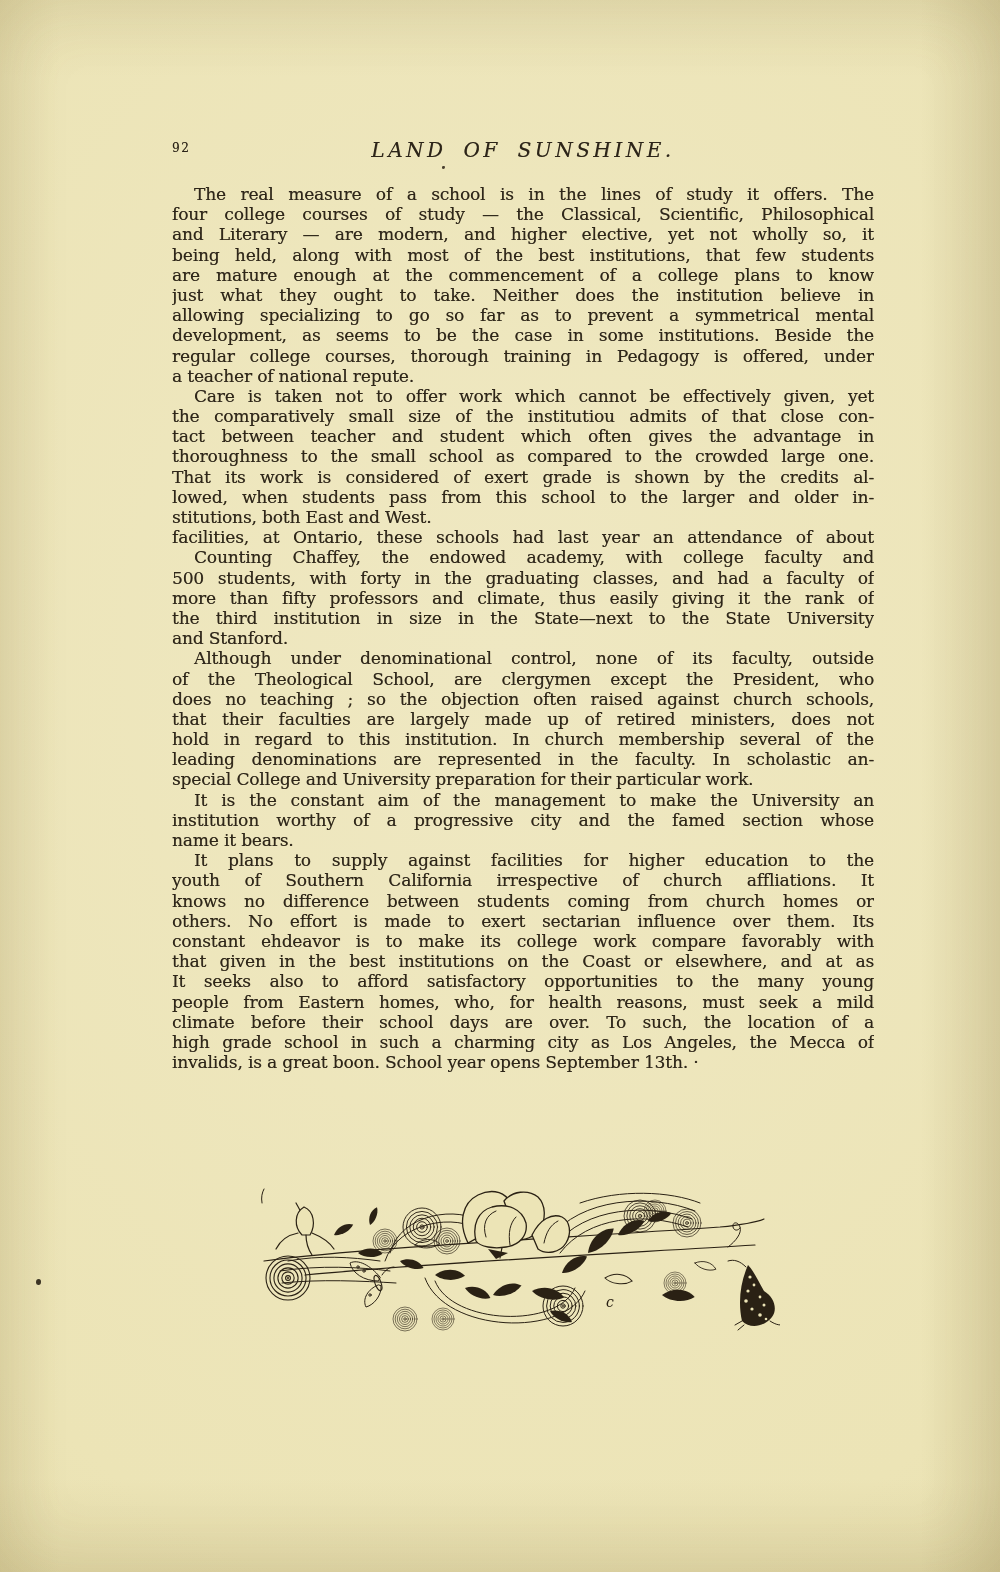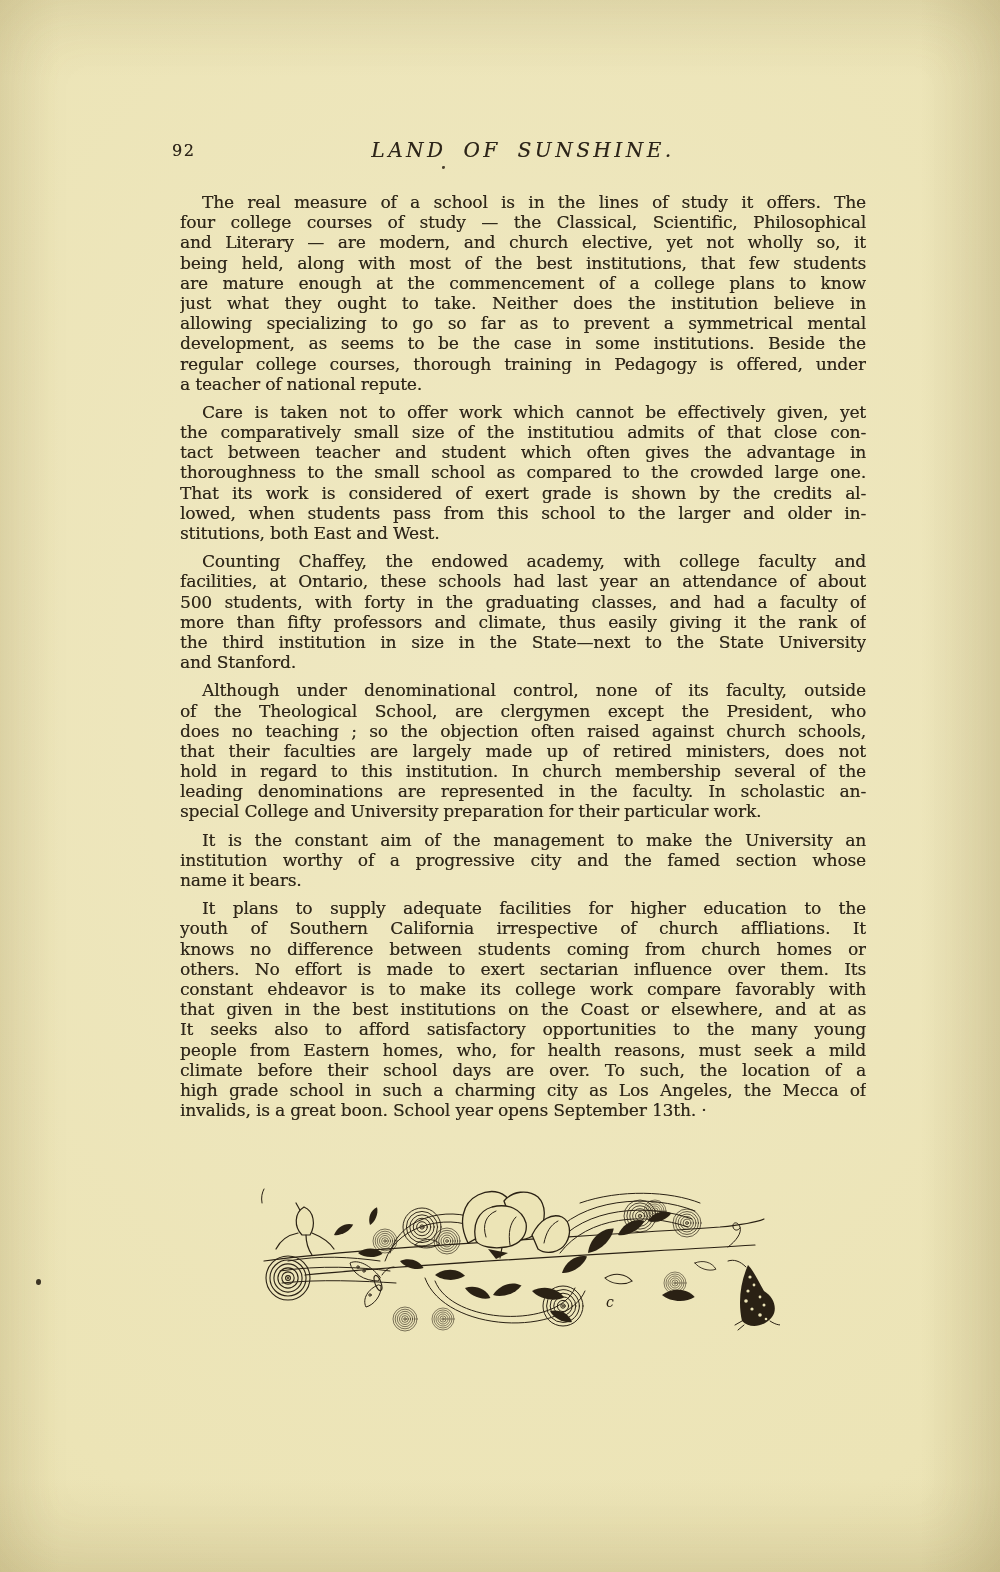--- a/index.html
+++ b/index.html
@@ -11,40 +11,40 @@
   .page{
     position:absolute;inset:0;
     background:
       linear-gradient(90deg, rgba(140,120,60,0.10) 0%, rgba(140,120,60,0) 6%, rgba(140,120,60,0) 92%, rgba(130,110,55,0.16) 100%),
       linear-gradient(0deg, rgba(140,120,60,0.12) 0%, rgba(140,120,60,0) 6%, rgba(140,120,60,0) 95%, rgba(140,120,60,0.07) 100%),
       radial-gradient(135% 110% at 50% 42%, #efe8c2 0%, #ece4b6 55%, #e4dba6 100%);
     box-shadow: inset 0 0 70px rgba(130,110,55,0.15);
   }
   .page-number{
     position:absolute;top:141px;left:172px;
-    font-size:16px;letter-spacing:1.5px;color:#2c2418;
+    font-size:12px;letter-spacing:1.5px;color:#2c2418;
     text-shadow:0.3px 0 0 rgba(44,36,24,0.5);
   }
   .running-head{
     position:absolute;top:138px;left:172px;width:702px;
     text-align:center;font-style:italic;font-size:20px;
     letter-spacing:3.5px;word-spacing:7px;color:#2c2418;
     text-shadow:0.3px 0 0 rgba(44,36,24,0.5);
   }
   .head-speck{
     position:absolute;top:166px;left:442px;width:3px;height:3px;
     background:#4a4030;border-radius:50% 40% 60% 50%;
   }
   .body-text{
     position:absolute;top:184px;left:172px;width:702px;
     font-size:17px;line-height:20.2px;color:#2e2619;
     letter-spacing:-0.15px;
     text-shadow:0.25px 0 0 rgba(46,38,25,0.55);
   }
-  .paragraph{margin:8px;}
+  .paragraph{margin:0;}
   .line{
     text-align:justify;
     text-align-last:justify;
     height:20.2px;overflow:hidden;
   }
   .line.first{text-indent:22px;}
   .line.last{text-align-last:left;}
   .tailpiece{
     position:absolute;left:250px;top:1183px;width:530px;height:165px;
     color:#2a2114;
@@ -65,62 +65,62 @@
 <div class="page">
 
   <div class="page-number">92</div>
   <div class="running-head">LAND OF SUNSHINE.</div>
   <div class="head-speck"></div>
 
   <div class="body-text">
       <div class="paragraph">
         <div class="line first">The real measure of a school is in the lines of study it offers. The</div>
         <div class="line">four college courses of study — the Classical, Scientific, Philosophical</div>
-        <div class="line">and Literary — are modern, and church elective, yet not wholly so, it</div>
+        <div class="line">and Literary — are modern, and higher elective, yet not wholly so, it</div>
         <div class="line">being held, along with most of the best institutions, that few students</div>
         <div class="line">are mature enough at the commencement of a college plans to know</div>
         <div class="line">just what they ought to take. Neither does the institution believe in</div>
         <div class="line">allowing specializing to go so far as to prevent a symmetrical mental</div>
         <div class="line">development, as seems to be the case in some institutions. Beside the</div>
         <div class="line">regular college courses, thorough training in Pedagogy is offered, under</div>
         <div class="line last">a teacher of national repute.</div>
       </div>
       <div class="paragraph">
         <div class="line first">Care is taken not to offer work which cannot be effectively given, yet</div>
         <div class="line">the comparatively small size of the institutiou admits of that close con-</div>
         <div class="line">tact between teacher and student which often gives the advantage in</div>
         <div class="line">thoroughness to the small school as compared to the crowded large one.</div>
         <div class="line">That its work is considered of exert grade is shown by the credits al-</div>
         <div class="line">lowed, when students pass from this school to the larger and older in-</div>
         <div class="line last">stitutions, both East and West.</div>
       </div>
       <div class="paragraph">
+        <div class="line">facilities, at Ontario, these schools had last year an attendance of about</div>
         <div class="line first">Counting Chaffey, the endowed academy, with college faculty and</div>
-        <div class="line">facilities, at Ontario, these schools had last year an attendance of about</div>
         <div class="line">500 students, with forty in the graduating classes, and had a faculty of</div>
         <div class="line">more than fifty professors and climate, thus easily giving it the rank of</div>
         <div class="line">the third institution in size in the State—next to the State University</div>
         <div class="line last">and Stanford.</div>
       </div>
       <div class="paragraph">
         <div class="line first">Although under denominational control, none of its faculty, outside</div>
         <div class="line">of the Theological School, are clergymen except the President, who</div>
         <div class="line">does no teaching ; so the objection often raised against church schools,</div>
         <div class="line">that their faculties are largely made up of retired ministers, does not</div>
         <div class="line">hold in regard to this institution. In church membership several of the</div>
         <div class="line">leading denominations are represented in the faculty. In scholastic an-</div>
         <div class="line last">special College and University preparation for their particular work.</div>
       </div>
       <div class="paragraph">
         <div class="line first">It is the constant aim of the management to make the University an</div>
         <div class="line">institution worthy of a progressive city and the famed section whose</div>
         <div class="line last">name it bears.</div>
       </div>
       <div class="paragraph">
-        <div class="line first">It plans to supply adequate facilities for higher education to the</div>
+        <div class="line first">It plans to supply against facilities for higher education to the</div>
         <div class="line">youth of Southern California irrespective of church affliations. It</div>
         <div class="line">knows no difference between students coming from church homes or</div>
         <div class="line">others. No effort is made to exert sectarian influence over them. Its</div>
         <div class="line">constant ehdeavor is to make its college work compare favorably with</div>
         <div class="line">that given in the best institutions on the Coast or elsewhere, and at as</div>
         <div class="line">It seeks also to afford satisfactory opportunities to the many young</div>
         <div class="line">people from Eastern homes, who, for health reasons, must seek a mild</div>
         <div class="line">climate before their school days are over. To such, the location of a</div>
         <div class="line">high grade school in such a charming city as Los Angeles, the Mecca of</div>
         <div class="line last">invalids, is a great boon. School year opens September 13th. ·</div>

